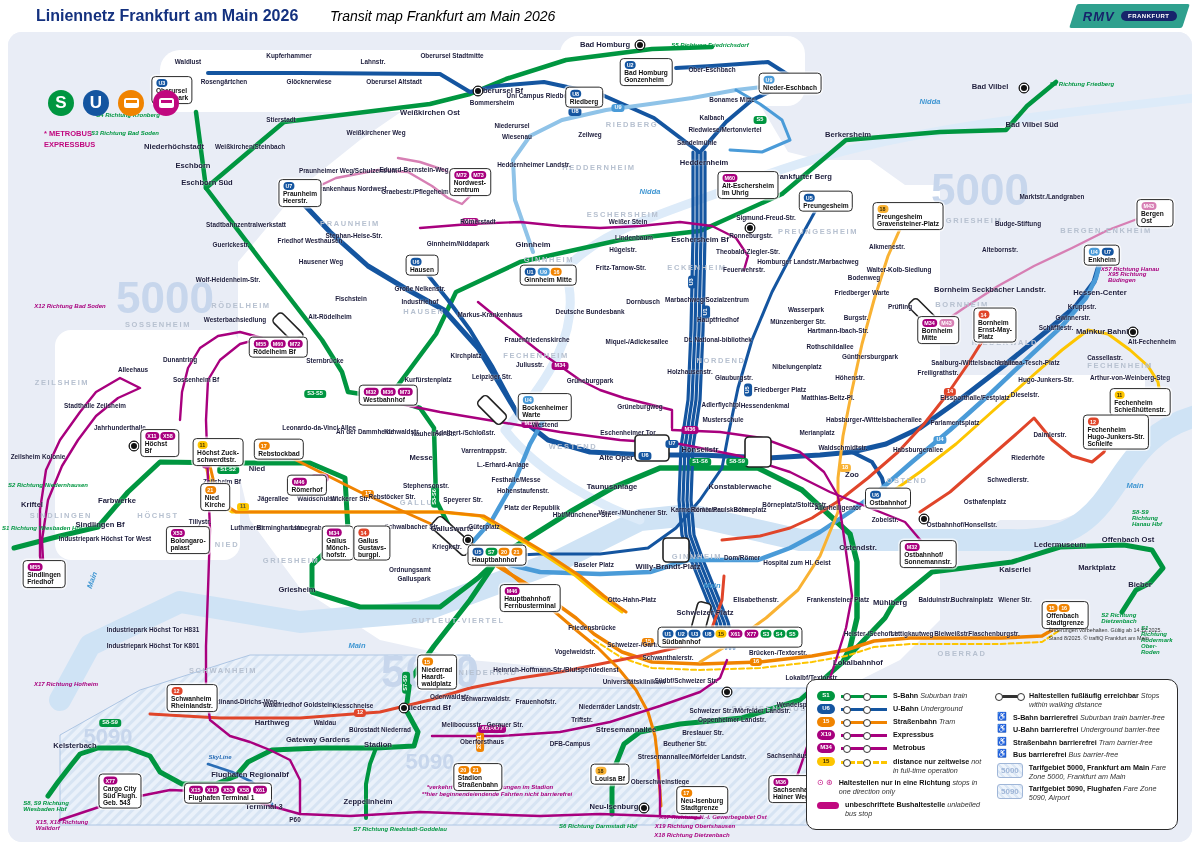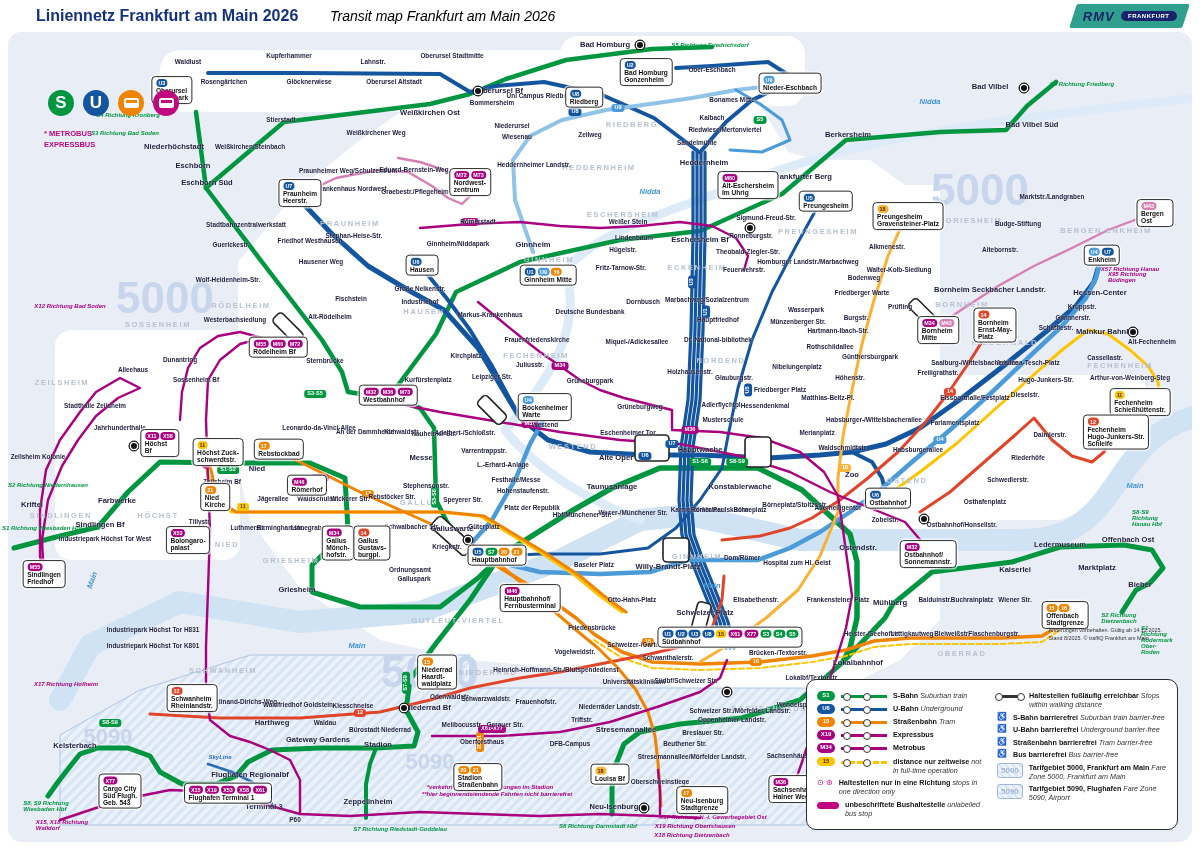--- a/index.html
+++ b/index.html
@@ -315,21 +315,21 @@
         <div class="lbl" style="left: 629px; top: 310px;">Miquel-/Adickesallee</div>
         <div class="lbl" style="left: 682px; top: 340px;">Holzhausenstr.</div>
         <div class="lbl" style="left: 726px; top: 346px;">Glauburgstr.</div>
         <div class="lbl" style="left: 714px; top: 373px;">Adlerflychtpl.</div>
         <div class="lbl" style="left: 715px; top: 388px;">Musterschule</div>
         <div class="lbl" style="left: 772px; top: 358px;">Friedberger Platz</div>
         <div class="lbl" style="left: 757px; top: 374px;">Hessendenkmal</div>
         <div class="lbl" style="left: 632px; top: 375px;">Grüneburgweg</div>
         <div class="lbl" style="left: 620px; top: 401px;">Eschenheimer Tor</div>
         <div class="lbl big" style="left: 608px; top: 426px;">Alte Oper</div>
-        <div class="lbl big" style="left: 692px; top: 418px;">Hauptwache</div>
+        <div class="lbl big" style="left: 692px; top: 418px;">Honsellstr</div>
         <div class="lbl big" style="left: 732px; top: 455px;">Konstablerwache</div>
         <div class="lbl big" style="left: 604px; top: 455px;">Taunusanlage</div>
         <div class="lbl big" style="left: 844px; top: 443px;">Zoo</div>
         <div class="lbl" style="left: 699px; top: 268px;">Marbachweg/Sozialzentrum</div>
         <div class="lbl" style="left: 710px; top: 288px;">Hauptfriedhof</div>
         <div class="lbl" style="left: 710px; top: 308px;">Dt. National-bibliothek</div>
         <div class="lbl" style="left: 798px; top: 278px;">Wasserpark</div>
         <div class="lbl" style="left: 790px; top: 290px;">Münzenberger Str.</div>
         <div class="lbl" style="left: 830px; top: 299px;">Hartmann-Ibach-Str.</div>
         <div class="lbl" style="left: 822px; top: 315px;">Rothschildallee</div>

